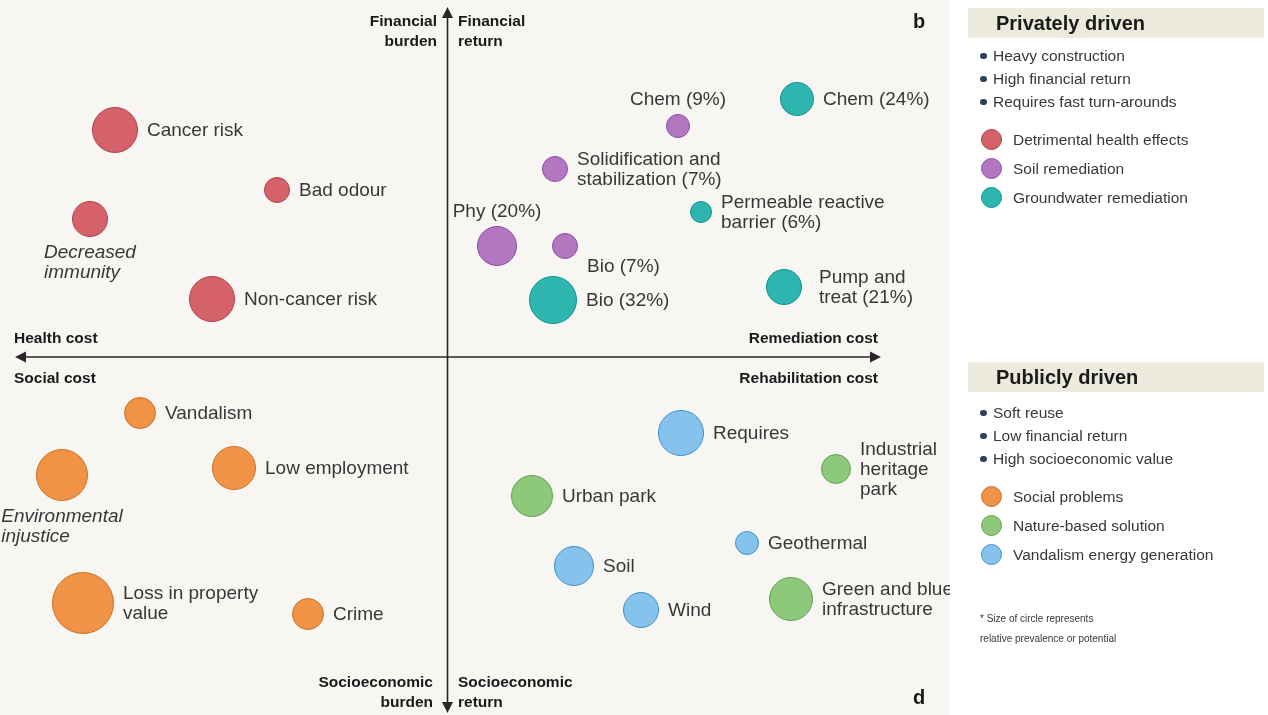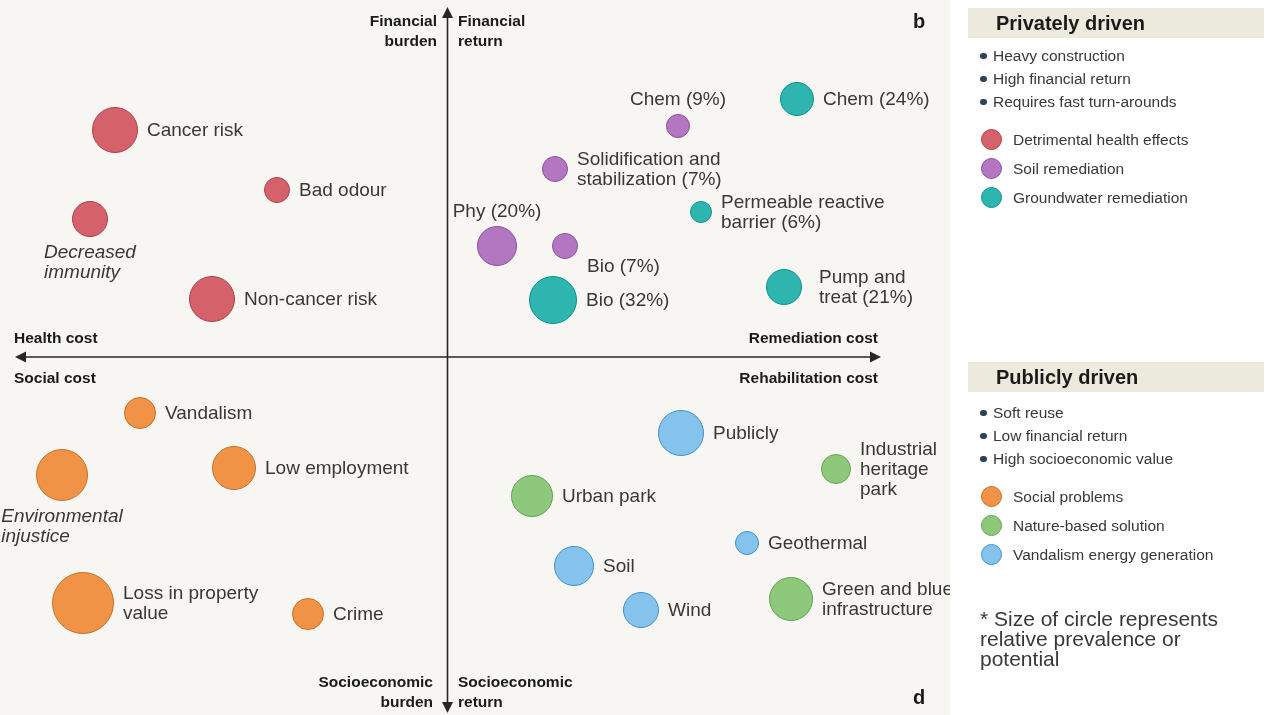--- a/index.html
+++ b/index.html
@@ -51,21 +51,21 @@
   .legend-list { position:absolute; left:31px; right:4px; list-style:none; }
   .legend-list li {
     display:flex; align-items:center; height:29px; font-size:15.5px;
     color:var(--text-color,#383838);
   }
   .legend-swatch {
     flex:0 0 auto; width:21px; height:21px; border-radius:50%;
     border:1.5px solid; margin-right:11px;
   }
   .footnote {
-    position:absolute; left:30px; right:6px; font-size:21px; line-height:20px;
+    position:absolute; left:30px; right:6px; font-size:10px; line-height:20px;
     color:var(--text-color,#383838); white-space:pre-line;
   }
 </style>
 </head>
 <body>
 
 <div class="figure">
 
   <svg class="axis-svg" width="950" height="715">
     <g stroke="#2a2627" fill="#2a2627">
@@ -140,21 +140,21 @@
       <div class="bubble" style="left: 821px; top: 454px; width: 30px; height: 30px; background: rgb(142, 200, 123); border-color: rgb(97, 163, 81);"></div>
       <div class="bubble-label pos-right" style="left: 860px; top: 469px;">Industrial
 heritage
 park</div>
       <div class="bubble" style="left: 511px; top: 475px; width: 42px; height: 42px; background: rgb(142, 200, 123); border-color: rgb(97, 163, 81);"></div>
       <div class="bubble-label pos-right" style="left: 562px; top: 496px;">Urban park</div>
       <div class="bubble" style="left: 769px; top: 577px; width: 44px; height: 44px; background: rgb(142, 200, 123); border-color: rgb(97, 163, 81);"></div>
       <div class="bubble-label pos-right" style="left: 822px; top: 599px;">Green and blue
 infrastructure</div>
       <div class="bubble" style="left: 658px; top: 410px; width: 46px; height: 46px; background: rgb(133, 195, 236); border-color: rgb(64, 144, 200);"></div>
-      <div class="bubble-label pos-right" style="left: 713px; top: 433px;">Publicly</div>
+      <div class="bubble-label pos-right" style="left: 713px; top: 433px;">Requires</div>
       <div class="bubble" style="left: 735px; top: 531px; width: 24px; height: 24px; background: rgb(133, 195, 236); border-color: rgb(64, 144, 200);"></div>
       <div class="bubble-label pos-right" style="left: 768px; top: 543px;">Geothermal</div>
       <div class="bubble" style="left: 554px; top: 546px; width: 40px; height: 40px; background: rgb(133, 195, 236); border-color: rgb(64, 144, 200);"></div>
       <div class="bubble-label pos-right" style="left: 603px; top: 566px;">Soil</div>
       <div class="bubble" style="left: 623px; top: 592px; width: 36px; height: 36px; background: rgb(133, 195, 236); border-color: rgb(64, 144, 200);"></div>
       <div class="bubble-label pos-right" style="left: 668px; top: 610px;">Wind</div>
     </div>
 
   <div class="sidebar">
 

